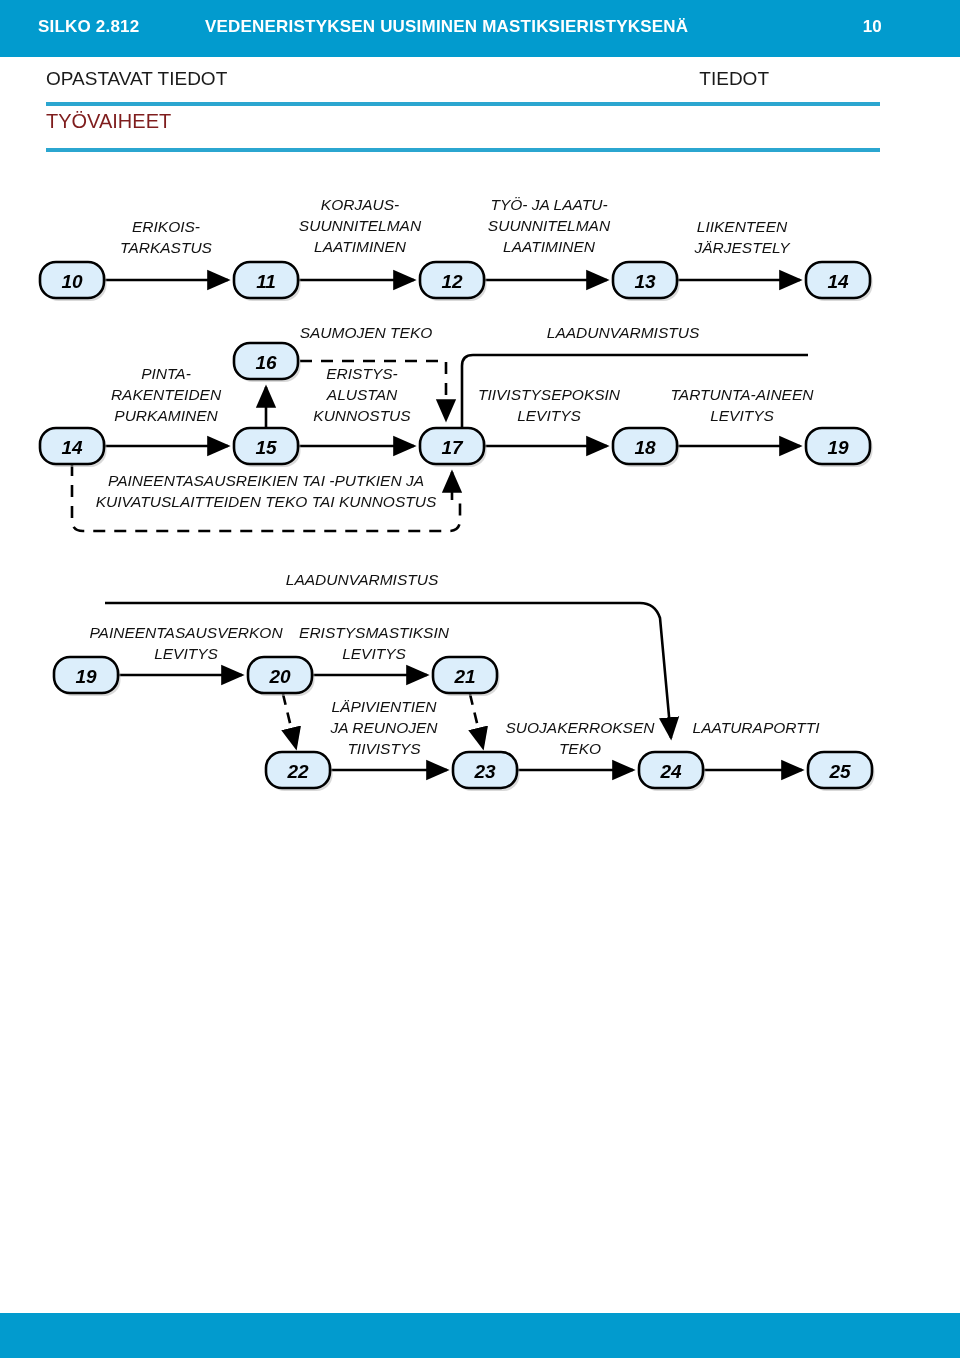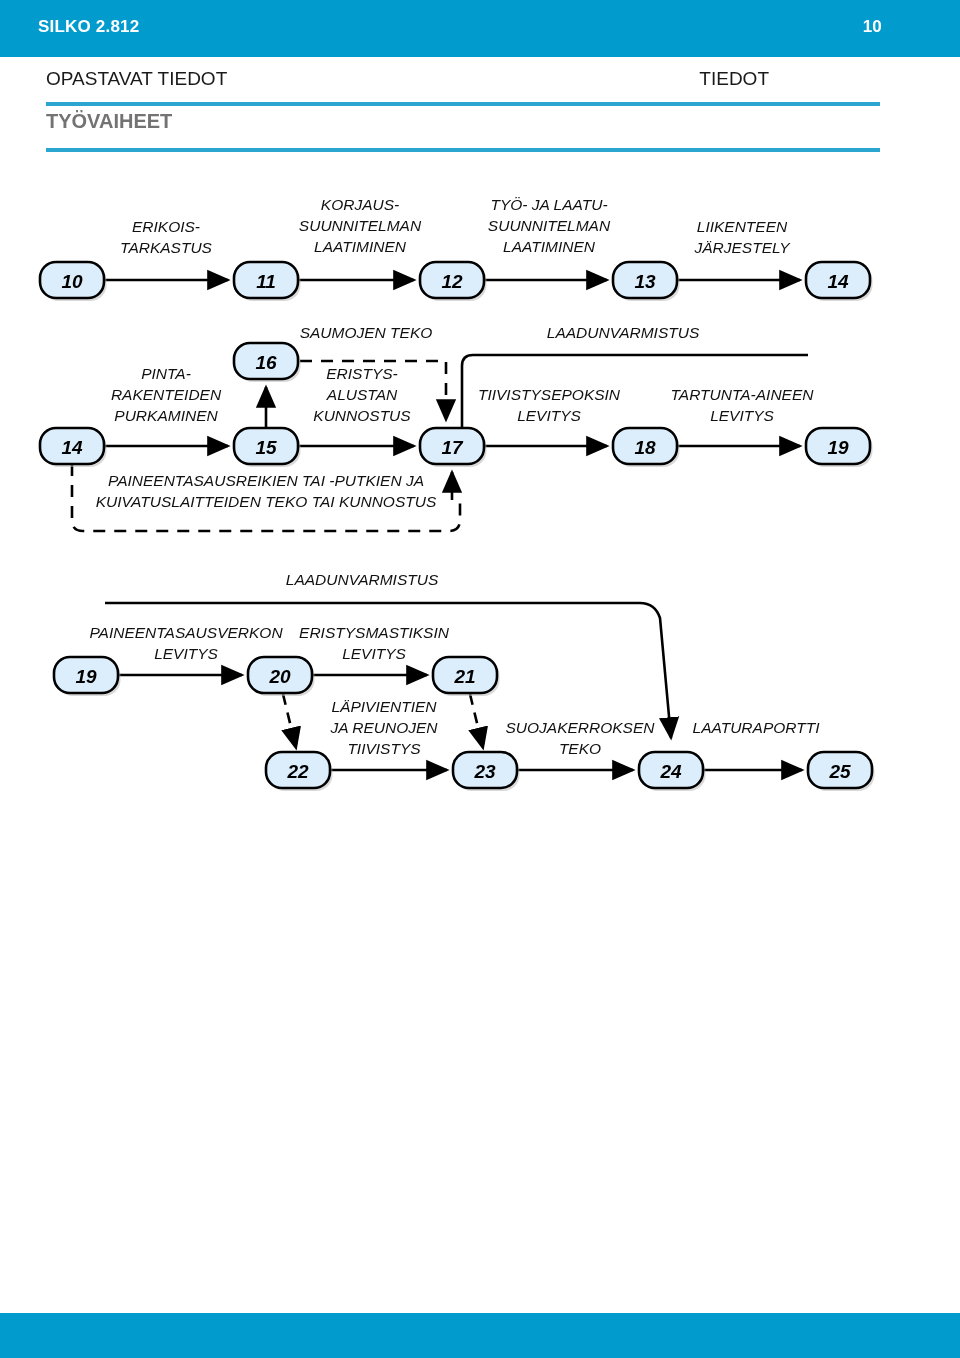--- a/index.html
+++ b/index.html
@@ -58,22 +58,22 @@
     background: #2ba6d0;
   }
   #rule-top    { top: 102px; }
   #rule-bottom { top: 148px; }
 
   #section-title {
     position: absolute;
     left: 46px;
     top: 110px;
     font-size: 20px;
-    font-weight: bold;
-    color: #737373;
+    font-weight: normal;
+    color: #7f1d1d;
     white-space: nowrap;
     text-align: center;
   }
 
   
   #footer-bar {
     position: absolute;
     left: 0; top: 1313px;
     width: 960px; height: 45px;
     background: #029bce;
@@ -103,20 +103,21 @@
     font-style: italic;
     fill: #111111;
     text-anchor: middle;
   }
 </style>
 </head>
 <body>
 
 <div id="header-bar">
   <span class="hdr-text" id="hdr-code">SILKO 2.812</span>
+  <span class="hdr-text" id="hdr-title">VEDENERISTYKSEN UUSIMINEN MASTIKSIERISTYKSENÄ</span>
   <span class="hdr-text" id="hdr-page">10</span>
 </div>
 
 <div id="subheader">
   <span class="sub-text" id="sub-left">OPASTAVAT TIEDOT</span>
   <span class="sub-text" id="sub-right">TIEDOT</span>
 </div>
 
 <div class="rule" id="rule-top"></div>
 <div id="section-title">TYÖVAIHEET</div>

